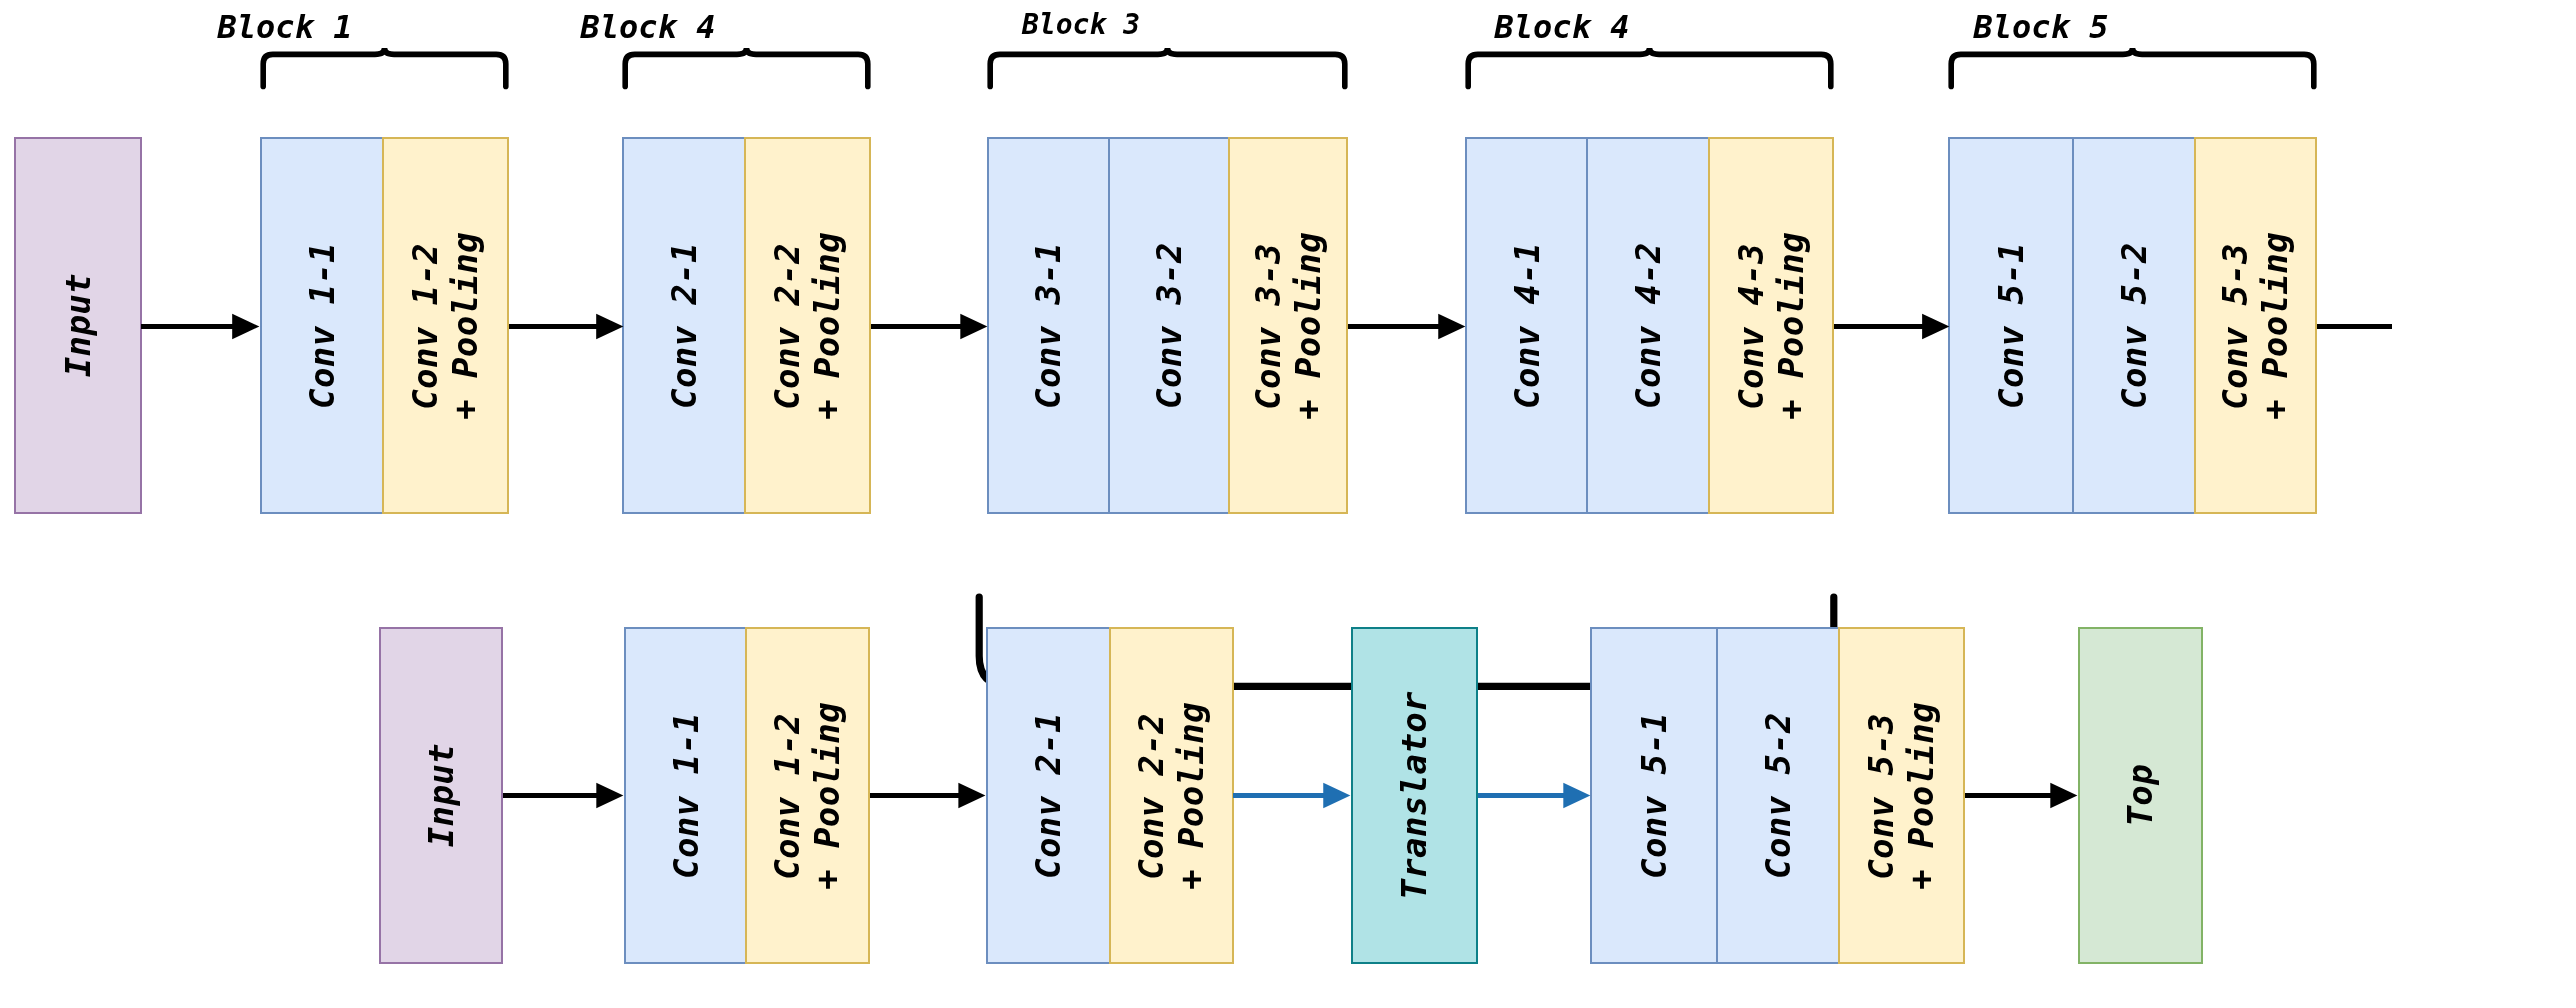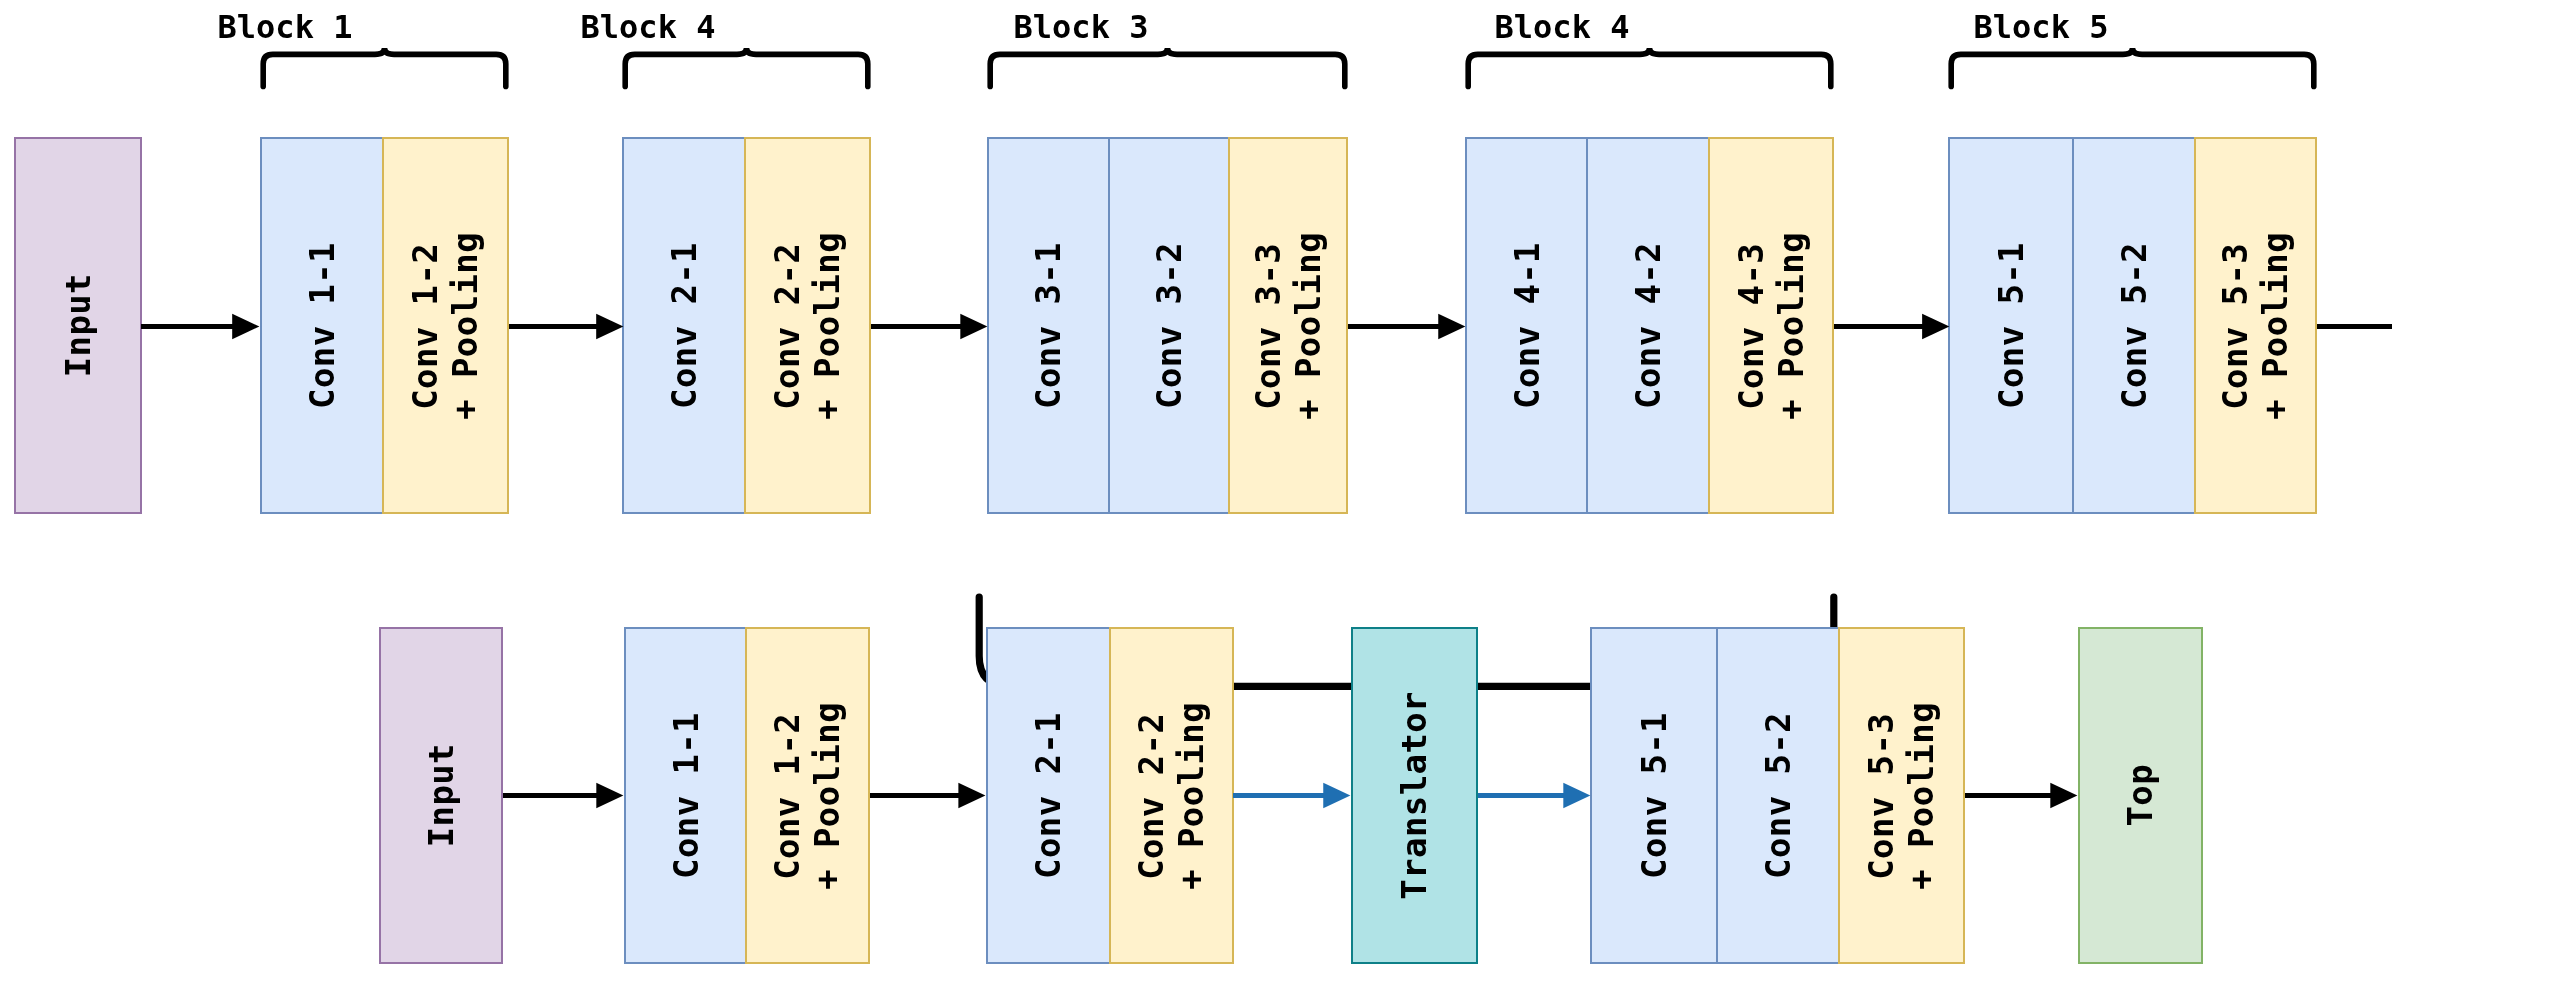--- a/index.html
+++ b/index.html
@@ -2,20 +2,21 @@
 <html style="font-size:12.8px"><head>
 <meta charset="utf-8">
 <style>
   html,body{margin:0;padding:0;background:#ffffff;}
   #stage{
     position:relative;
     width:2392px;height:1009px;
     background:#ffffff;
     font-family:"DejaVu Sans Mono","Liberation Mono",monospace;
     overflow:hidden;
+    font-style:italic;
   }
   .node{
     position:absolute;
     box-sizing:border-box;
     border:2.4px solid #000;
     display:flex;
     align-items:center;
     justify-content:center;
   }
   .node .vtxt{
@@ -46,21 +47,21 @@
   .brace{position:absolute;}
   svg{display:block;overflow:visible;}
 </style>
 </head>
 <body>
 
 <div id="stage">
 
   <div class="caption" style="left:193px;top:8px;width:184px;font-size:32px;">Block 1</div>
   <div class="caption" style="left:556px;top:8px;width:184px;font-size:32px;">Block 4</div>
-  <div class="caption" style="left:989px;top:8px;width:184px;font-size:32px;">Block 3</div>
+  <div class="caption" style="left:989px;top:8px;width:184px;font-size:28px;">Block 3</div>
   <div class="caption" style="left:1470px;top:8px;width:184px;font-size:32px;">Block 4</div>
   <div class="caption" style="left:1949px;top:8px;width:184px;font-size:32px;">Block 5</div>
 
   <div class="brace" style="left:260px;top:48px;width:249px;height:40px;">
     <svg width="249" height="40" viewBox="0 0 312 50" preserveAspectRatio="none">
       <path d="M4,48 L4,20 Q4,8 16,8 L144,8 Q156,8 156,0 Q156,8 168,8 L296,8 Q308,8 308,20 L308,48" fill="none" stroke="#000" stroke-width="7" stroke-linecap="round"></path>
     </svg>
   </div>
   <div class="brace" style="left:622px;top:48px;width:249px;height:40px;">
     <svg width="249" height="40" viewBox="0 0 312 50" preserveAspectRatio="none">

